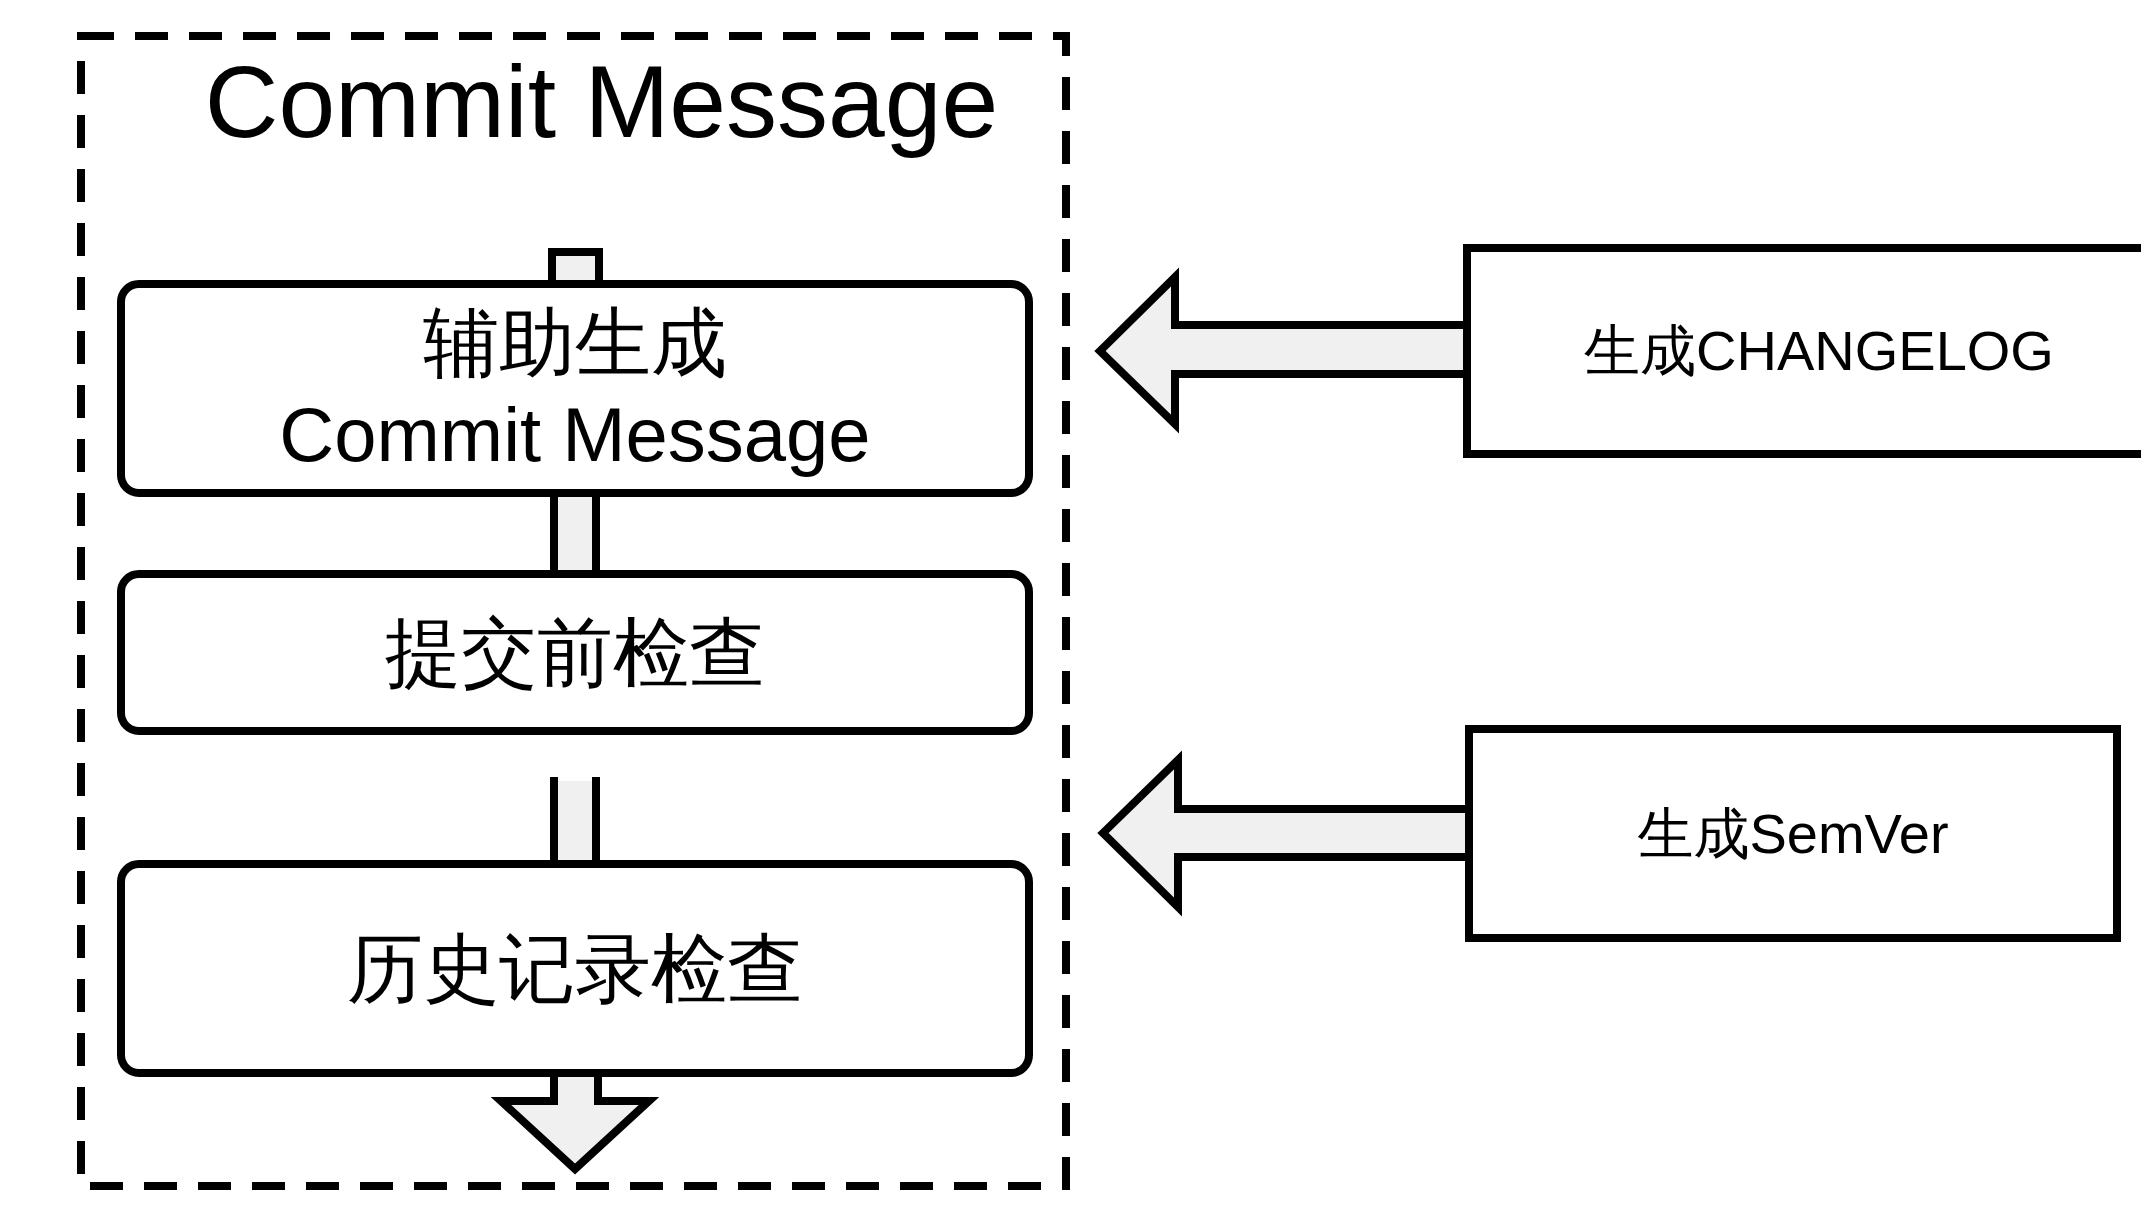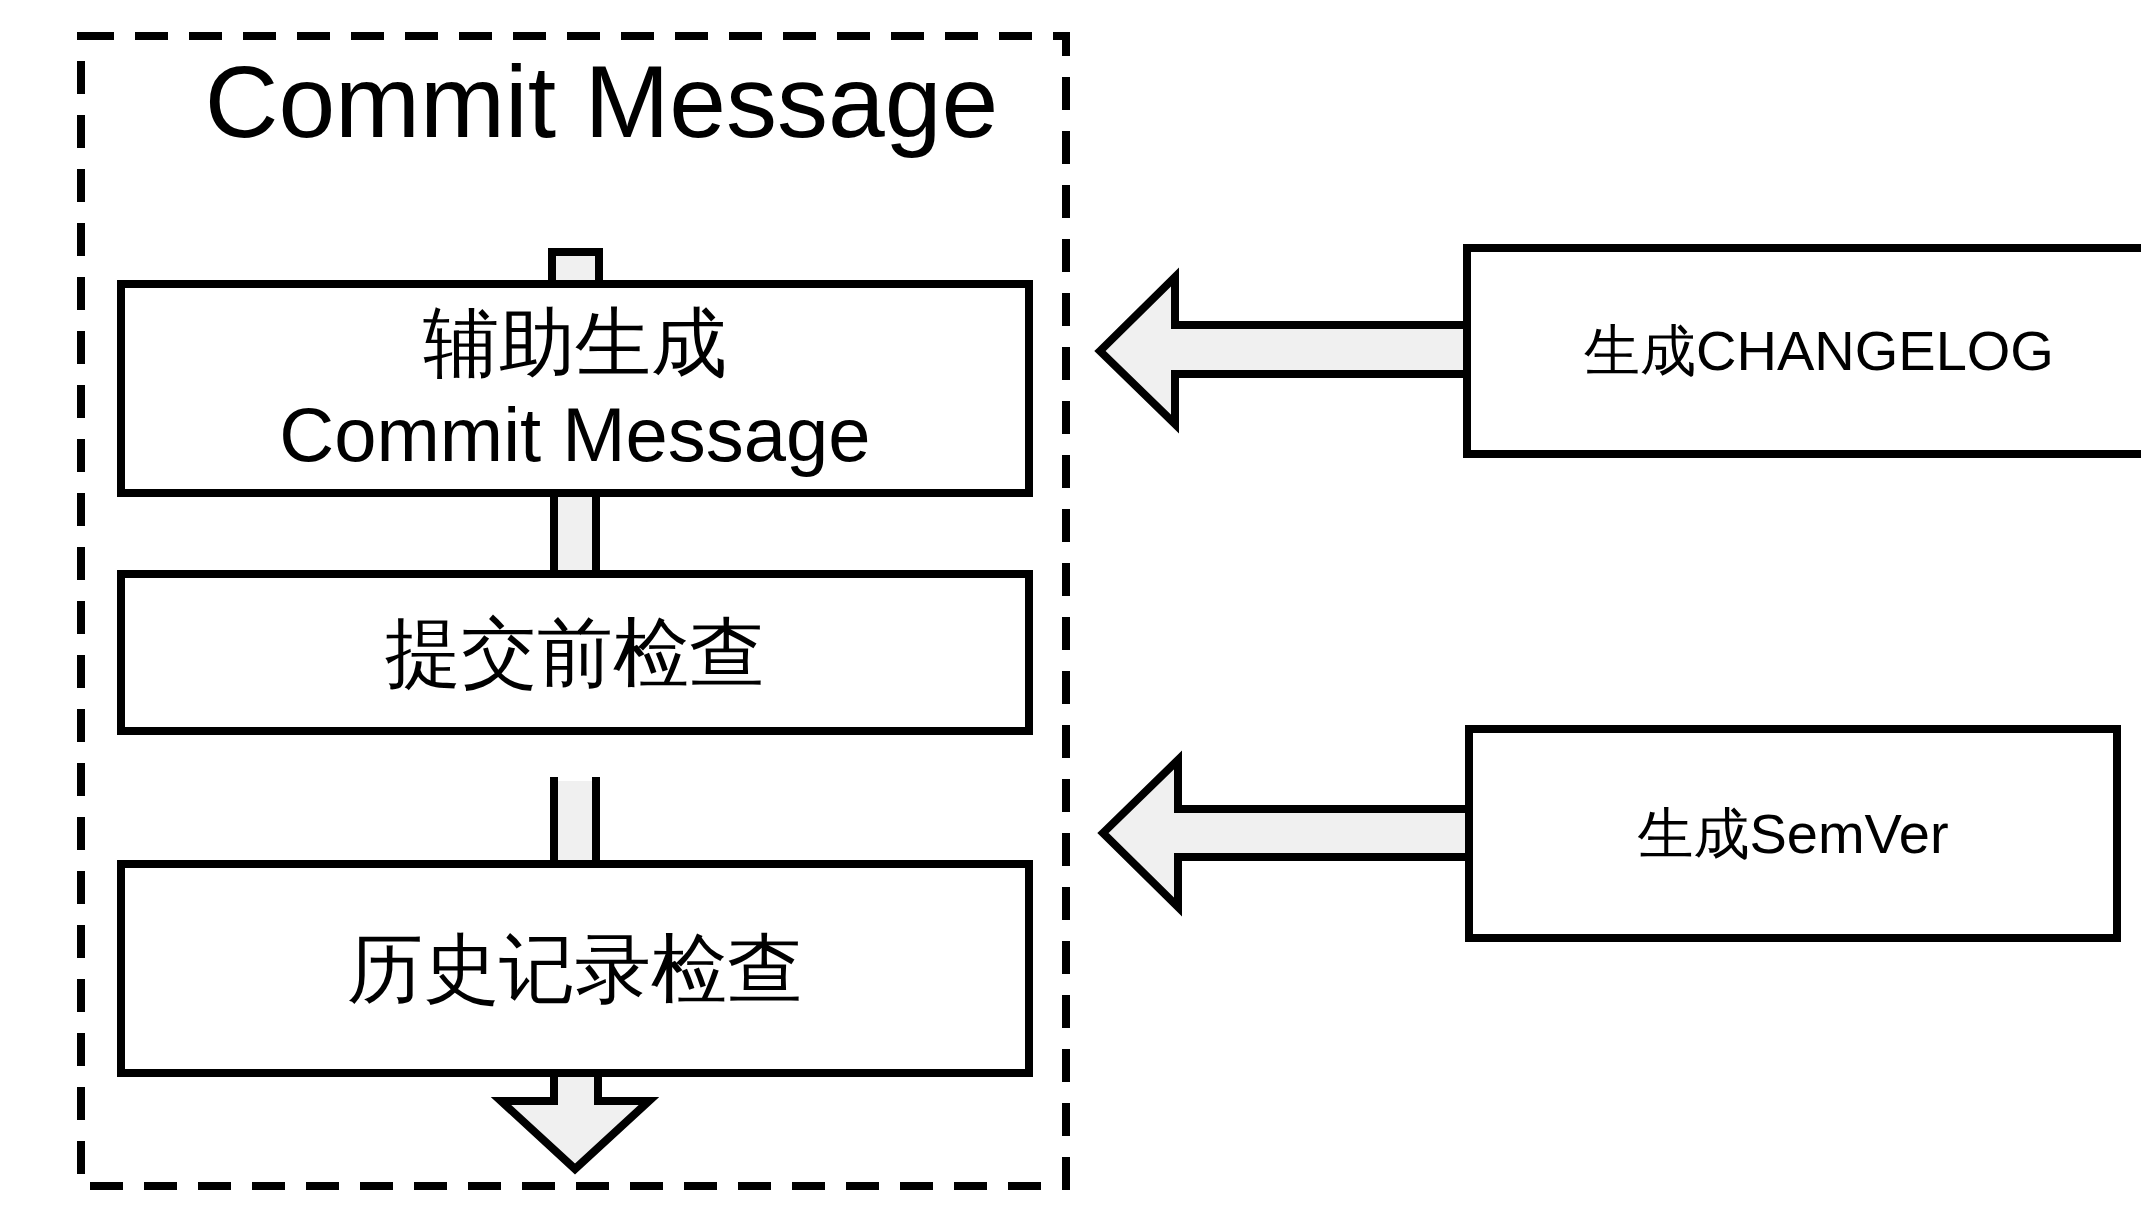--- a/index.html
+++ b/index.html
@@ -28,21 +28,21 @@
     background:#ffffff;
     border:8px solid #000000;
     display:flex;
     flex-direction:column;
     align-items:center;
     justify-content:center;
     text-align:center;
   }
   .step{
     left:77px;width:916px;height:217px;
-    font-size:76px;line-height:1.2;
+    font-size:76px;line-height:1.2;border-radius:22px;
   }
   .step .line{white-space:nowrap;}
   .side{
     width:712px;height:214px;
     font-size:56px;line-height:1.1;
   }
   .side .line{white-space:nowrap;}
 </style>
 </head>
 <body>

